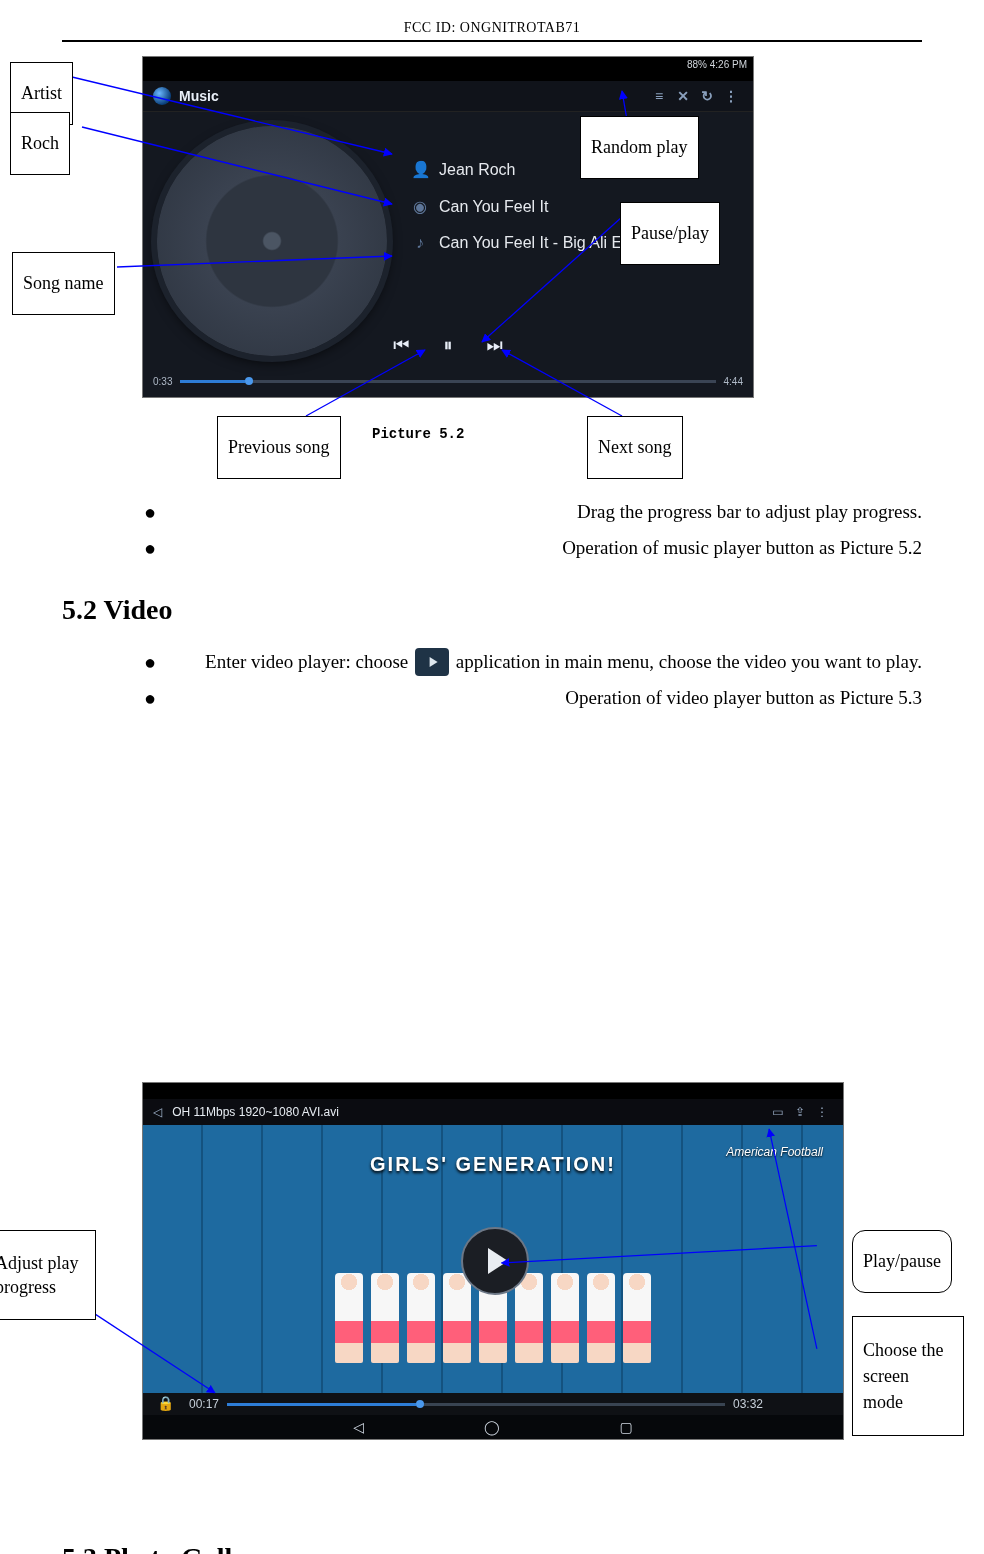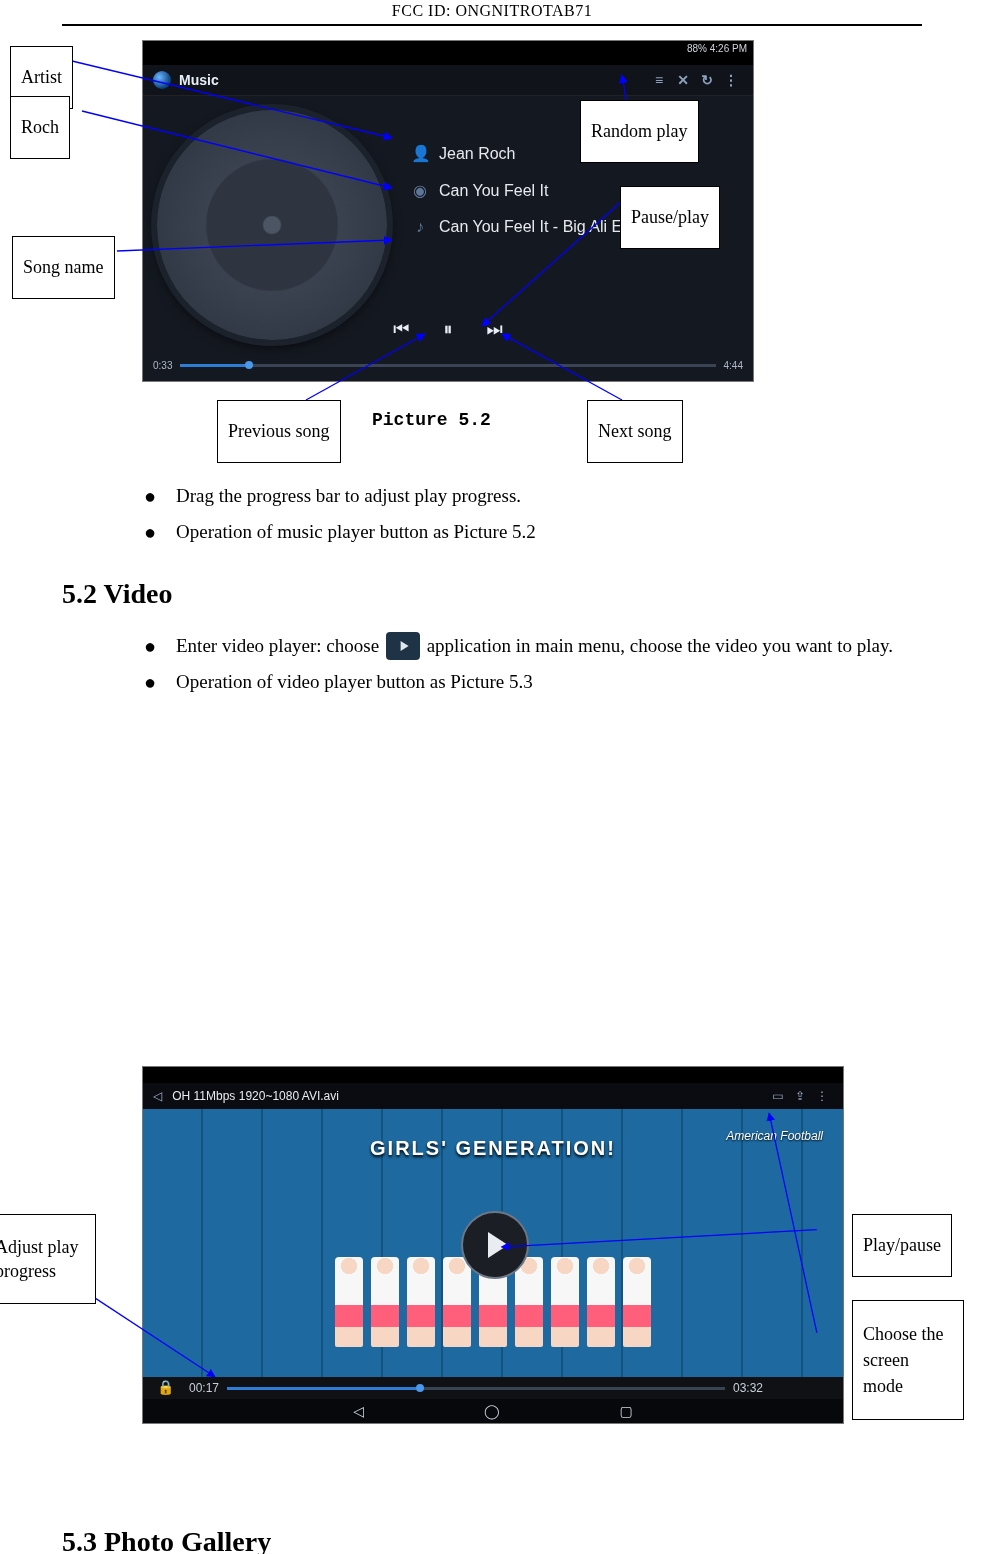--- a/index.html
+++ b/index.html
@@ -10,22 +10,22 @@
     position:relative;
     padding-bottom:40px;
   }
   .page {
     width:860px;
     margin:0 auto;
     position:relative;
   }
   .hdr {
     text-align:center;
-    font-size:16px;
-    padding-top:2px;
+    font-size:14px;
+    padding-top:20px;
     border-bottom:2px solid #000;
     padding-bottom:4px;
     letter-spacing:.5px;
   }
 
   
   .music-wrap {
     position:relative;
     margin-top:14px;
     height:420px;
@@ -101,21 +101,21 @@
     padding:20px 10px;
     font-size:18px;
     white-space:nowrap;
     z-index:3;
   }
   .cap52 {
     position:absolute;
     top:370px; left:310px;
     font-family: "Courier New", monospace;
     font-weight:bold;
-    font-size:18px;
+    font-size:14px;
   }
 
   
   svg.arrows {
     position:absolute;
     left:0; top:0;
     width:100%; height:100%;
     pointer-events:none;
     z-index:2;
   }
@@ -126,21 +126,21 @@
     display:flex;
     align-items:flex-start;
     font-size:19px;
     line-height:36px;
   }
   .blist .dot {
     font-size:20px;
     width:32px;
     flex:none;
   }
-  .blist .txt { flex:1; }
+  .blist .txt { flex:1;text-align:right; }
   .inline-ic {
     display:inline-block;
     width:34px; height:28px;
     background:#1f3346;
     border-radius:4px;
     vertical-align:middle;
     margin:0 2px;
     position:relative;
     top:-2px;
   }
@@ -416,21 +416,21 @@
         </div>
         <div class="vs-nav">
           <span>◁</span>
           <span>◯</span>
           <span>▢</span>
         </div>
       </div>
     </div>
 
     <div class="lab" style="left:-78px; top:148px; line-height:24px; white-space:normal; width:90px;">Adjust play progress</div>
-    <div class="lab" style="left:790px; top:148px;">Play/pause</div>
+    <div class="lab" style="left:790px; top:148px;border-radius:13px;">Play/pause</div>
     <div class="lab" style="left:790px; top:234px; line-height:26px; white-space:normal; width:90px;">Choose the screen mode</div>
 
     <div class="cap53">Picture 5.3</div>
 
     <svg class="arrows" viewBox="0 0 900 400">
       <defs>
         <marker id="ah2" viewBox="0 0 10 10" refX="9" refY="5" markerWidth="7" markerHeight="7" orient="auto">
           <path d="M0,0 L10,5 L0,10 z" fill="#0000ff"></path>
         </marker>
       </defs>

